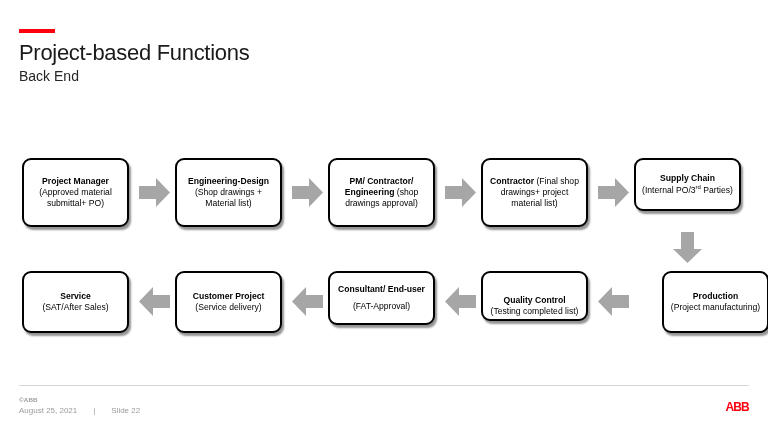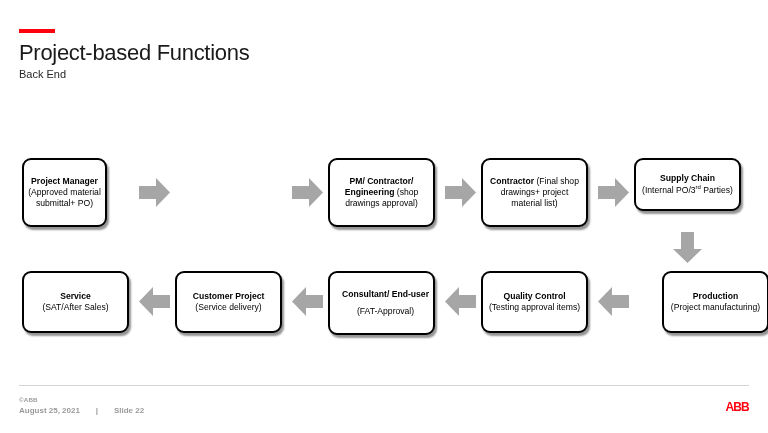--- a/index.html
+++ b/index.html
@@ -30,21 +30,21 @@
     top: 40px;
     font-size: 22px;
     font-weight: normal;
     color: #1a1a1a;
     letter-spacing: -0.3px;
   }
   #page-subtitle {
     position: absolute;
     left: 19px;
     top: 68px;
-    font-size: 11px;
+    font-size: 14px;
     font-weight: normal;
     color: #262626;
   }
 
   
   #flow {
     position: absolute;
     left: 0;
     top: 0;
     width: 768px;
@@ -108,21 +108,20 @@
     letter-spacing: 0.2px;
   }
   #footer-meta {
     position: absolute;
     left: 19px;
     top: 406px;
     font-size: 8px;
     color: #9b9b9b;
     display: flex;
     align-items: baseline;
-    font-weight: bold;
   }
   #footer-date { }
   #footer-sep {
     display: inline-block;
     width: 34px;
     text-align: center;
   }
   #footer-slide { }
   #abb-logo {
     position: absolute;
@@ -137,33 +136,39 @@
 </style>
 </head>
 <body>
 
 <div id="accent-bar"></div>
 <div id="page-title">Project-based Functions</div>
 <div id="page-subtitle">Back End</div>
 
 <div id="flow">
 
-  <div class="node" style="left:22px; top:158px; width:85px; height:69px;">
+  <div class="node" style="left:22px; top:158px; width:107px; height:69px;">
     <div class="node-text">
       <b>Project Manager</b><br>
       <span>(Approved material submittal+ PO)</span>
     </div>
   </div>
 
   <div class="arrow" style="left:139px; top:178px;">
     <svg width="31" height="29" viewBox="0 0 31 29" aria-hidden="true">
       <polygon points="0,8 17,8 17,0 31,14.5 17,29 17,21 0,21" fill="#a6a6a6"></polygon>
     </svg>
   </div>
 
+  <div class="node" style="left:175px; top:158px; width:107px; height:69px;">
+    <div class="node-text">
+      <b>Engineering-Design</b><br>
+      <span>(Shop drawings + Material list)</span>
+    </div>
+  </div>
 
   <div class="arrow" style="left:292px; top:178px;">
     <svg width="31" height="29" viewBox="0 0 31 29" aria-hidden="true">
       <polygon points="0,8 17,8 17,0 31,14.5 17,29 17,21 0,21" fill="#a6a6a6"></polygon>
     </svg>
   </div>
 
   <div class="node" style="left:328px; top:158px; width:107px; height:69px;">
     <div class="node-text">
       <b>PM/ Contractor/ Engineering</b><span> (shop drawings approval)</span>
@@ -219,38 +224,38 @@
       <b>Customer Project</b><span> (Service delivery)</span>
     </div>
   </div>
 
   <div class="arrow" style="left:292px; top:287px;">
     <svg width="31" height="29" viewBox="0 0 31 29" aria-hidden="true">
       <polygon points="31,8 14,8 14,0 0,14.5 14,29 14,21 31,21" fill="#a6a6a6"></polygon>
     </svg>
   </div>
 
-  <div class="node" style="left:328px; top:271px; width:107px; height:64px;justify-content:flex-end;">
+  <div class="node" style="left:328px; top:271px; width:107px; height:54px;">
     <div class="node-text">
       <b>Consultant/ End-user</b>
       <span class="spacer"></span>
       <span>(FAT-Approval)</span>
     </div>
   </div>
 
   <div class="arrow" style="left:445px; top:287px;">
     <svg width="31" height="29" viewBox="0 0 31 29" aria-hidden="true">
       <polygon points="31,8 14,8 14,0 0,14.5 14,29 14,21 31,21" fill="#a6a6a6"></polygon>
     </svg>
   </div>
 
-  <div class="node" style="left:481px; top:271px; width:107px; height:62px;">
+  <div class="node" style="left:481px; top:271px; width:107px; height:50px;align-items:flex-end;">
     <div class="node-text">
       <b>Quality Control</b><br>
-      <span>(Testing approval items)</span>
+      <span>(Testing completed list)</span>
     </div>
   </div>
 
   <div class="arrow" style="left:598px; top:287px;">
     <svg width="31" height="29" viewBox="0 0 31 29" aria-hidden="true">
       <polygon points="31,8 14,8 14,0 0,14.5 14,29 14,21 31,21" fill="#a6a6a6"></polygon>
     </svg>
   </div>
 
   <div class="node" style="left:634px; top:271px; width:107px; height:62px;margin-left:28px;">

